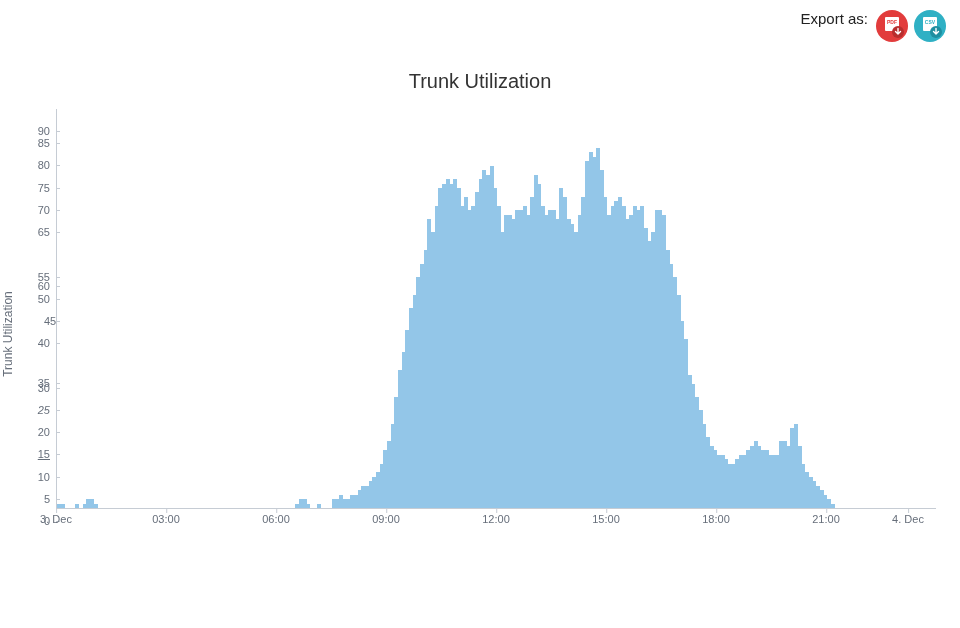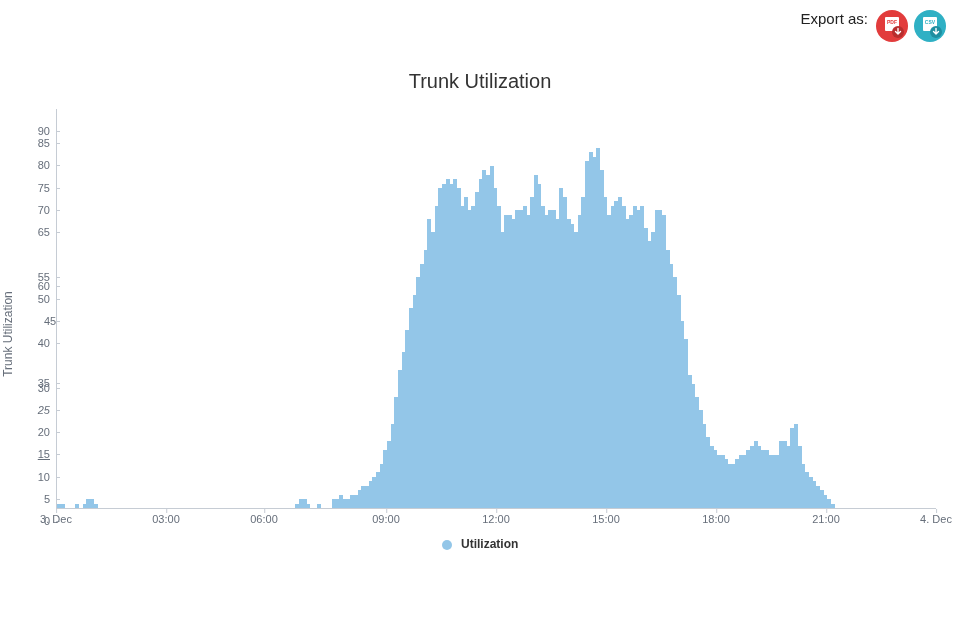--- a/index.html
+++ b/index.html
@@ -319,26 +319,22 @@
         <div class="bar" style="left: 755.333px; width: 4.16667px; height: 26.6667px; background: rgb(147, 198, 232);"></div>
         <div class="bar" style="left: 759px; width: 4.16667px; height: 22.2222px; background: rgb(147, 198, 232);"></div>
         <div class="bar" style="left: 762.667px; width: 4.16667px; height: 17.7778px; background: rgb(147, 198, 232);"></div>
         <div class="bar" style="left: 766.333px; width: 4.16667px; height: 13.3333px; background: rgb(147, 198, 232);"></div>
         <div class="bar" style="left: 770px; width: 4.16667px; height: 8.88889px; background: rgb(147, 198, 232);"></div>
         <div class="bar" style="left: 773.667px; width: 4.16667px; height: 4.44444px; background: rgb(147, 198, 232);"></div>
       </div>
     <div id="xticks">
         <div class="xtick" style="left: 56px;">3. Dec<span class="tick-mark"></span></div>
         <div class="xtick" style="left: 166px;">03:00<span class="tick-mark"></span></div>
-        <div class="xtick" style="left: 264px;">06:00<span class="tick-mark"></span></div>
+        <div class="xtick" style="left: 276px;">06:00<span class="tick-mark"></span></div>
         <div class="xtick" style="left: 386px;">09:00<span class="tick-mark"></span></div>
         <div class="xtick" style="left: 496px;">12:00<span class="tick-mark"></span></div>
         <div class="xtick" style="left: 606px;">15:00<span class="tick-mark"></span></div>
         <div class="xtick" style="left: 716px;">18:00<span class="tick-mark"></span></div>
         <div class="xtick" style="left: 826px;">21:00<span class="tick-mark"></span></div>
-        <div class="xtick" style="left: 936px;">4. Dec<span class="tick-mark"></span></div>
+        <div class="xtick" style="left: 908px;">4. Dec<span class="tick-mark"></span></div>
       </div>
-    <div class="legend">
-      <span class="swatch"></span>
-      <span>Utilization</span>
-    </div>
   </div>
 </div>
 
 </body></html>

